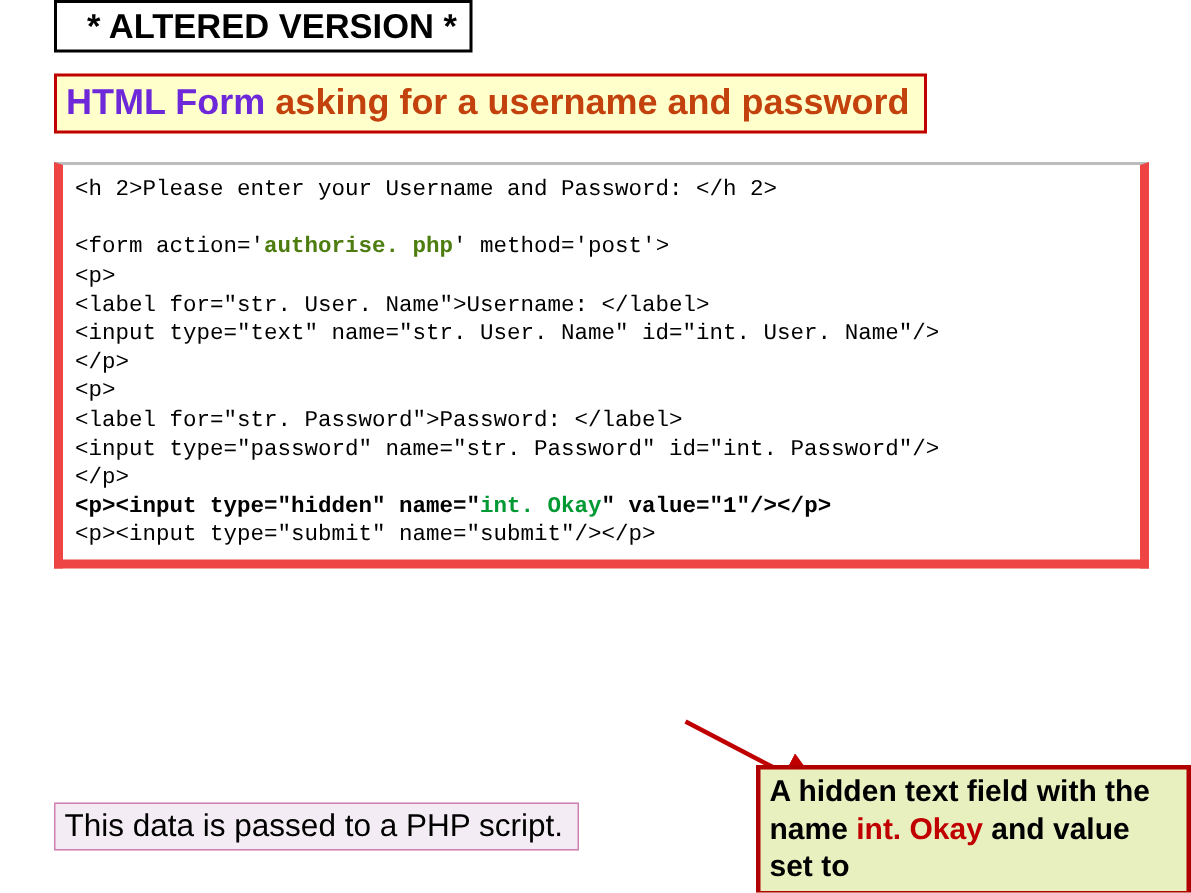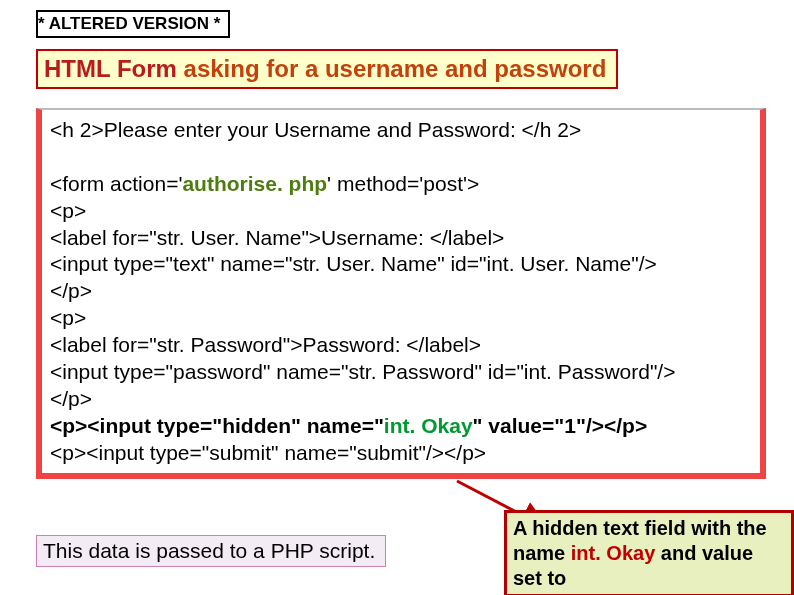--- a/index.html
+++ b/index.html
@@ -8,55 +8,56 @@
     background: #fff;
     font-family: Arial, Helvetica, sans-serif;
     width: 794px;
     height: 595px;
     position: relative;
     overflow: hidden;
   }
   .altered-box {
     position: absolute;
     left: 36px;
-    top: 10px;
+    top: 0;
     border: 2px solid #000;
     background: #fff;
-    padding: 2px 8px 2px 0;
+    padding: 2px 8px 2px 20px;
     font-weight: bold;
-    font-size: 17px;
+    font-size: 23px;
   }
   .title-box {
     position: absolute;
     left: 36px;
     top: 49px;
     border: 2px solid #c00000;
     background: #ffffcc;
     padding: 4px 10px 4px 6px;
     font-weight: bold;
     font-size: 24px;
   }
   .title-box .html-form {
-    color: #b91c1c;
+    color: #6d28d9;
   }
   .title-box .rest {
     color: #c2410c;
   }
   .code-box {
     position: absolute;
     left: 36px;
     top: 108px;
     width: 700px;
     border: 6px solid #ef4444;
     border-top: 2px solid #bcbcbc;
     background: #fff;
     padding: 7px 10px 7px 8px;
-    font-size: 21px;
+    font-size: 15px;
     line-height: 1.28;
     color: #000;
+    font-family: Liberation Mono, monospace;
   }
   .code-line {
     white-space: pre;
   }
   .blue-emph {
     color: #4d7c0f;
     font-weight: bold;
   }
   .bold {
     font-weight: bold;

